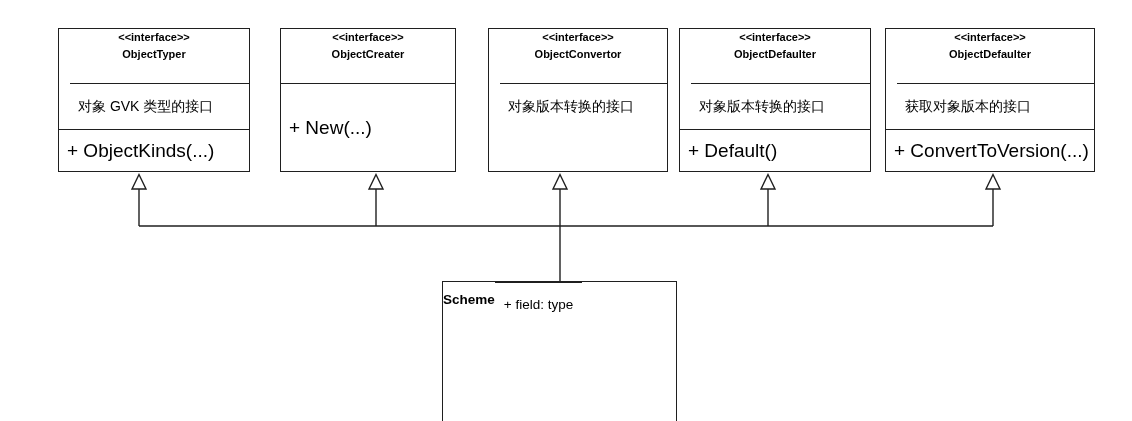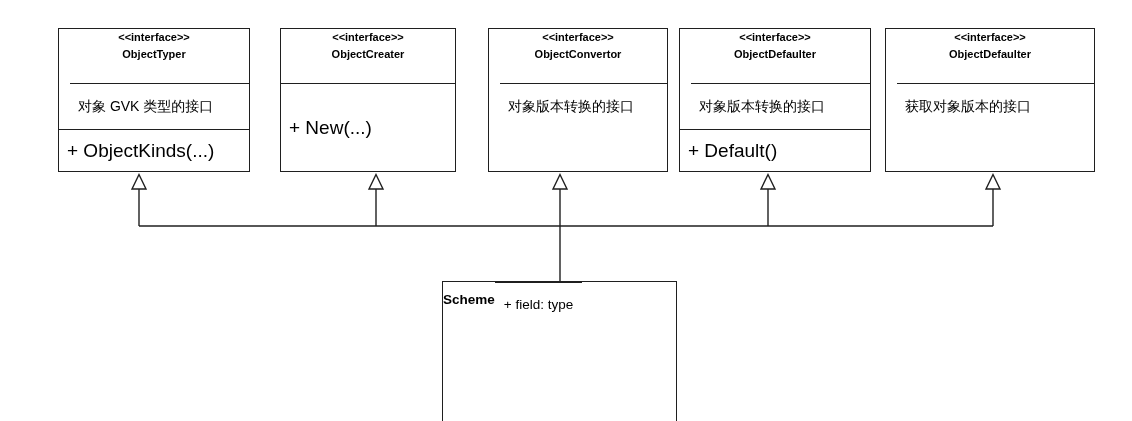--- a/index.html
+++ b/index.html
@@ -178,20 +178,21 @@
     <div class="uml-desc">对象版本转换的接口</div>
     <div class="uml-method">+ Default()</div>
   </div>
 
   <div class="uml-box" id="box-versioner">
     <div class="uml-header">
       <span>&lt;&lt;interface&gt;&gt;</span>
       <span>ObjectDefaulter</span>
     </div>
     <div class="uml-desc">获取对象版本的接口</div>
+    <div class="uml-method">+ ConvertToVersion(...)</div>
   </div>
 
   <div class="scheme-box">
     <div class="scheme-title">Scheme</div>
     <div class="scheme-field">+ field: type</div>
   </div>
 
 </div>
 
 </body></html>

